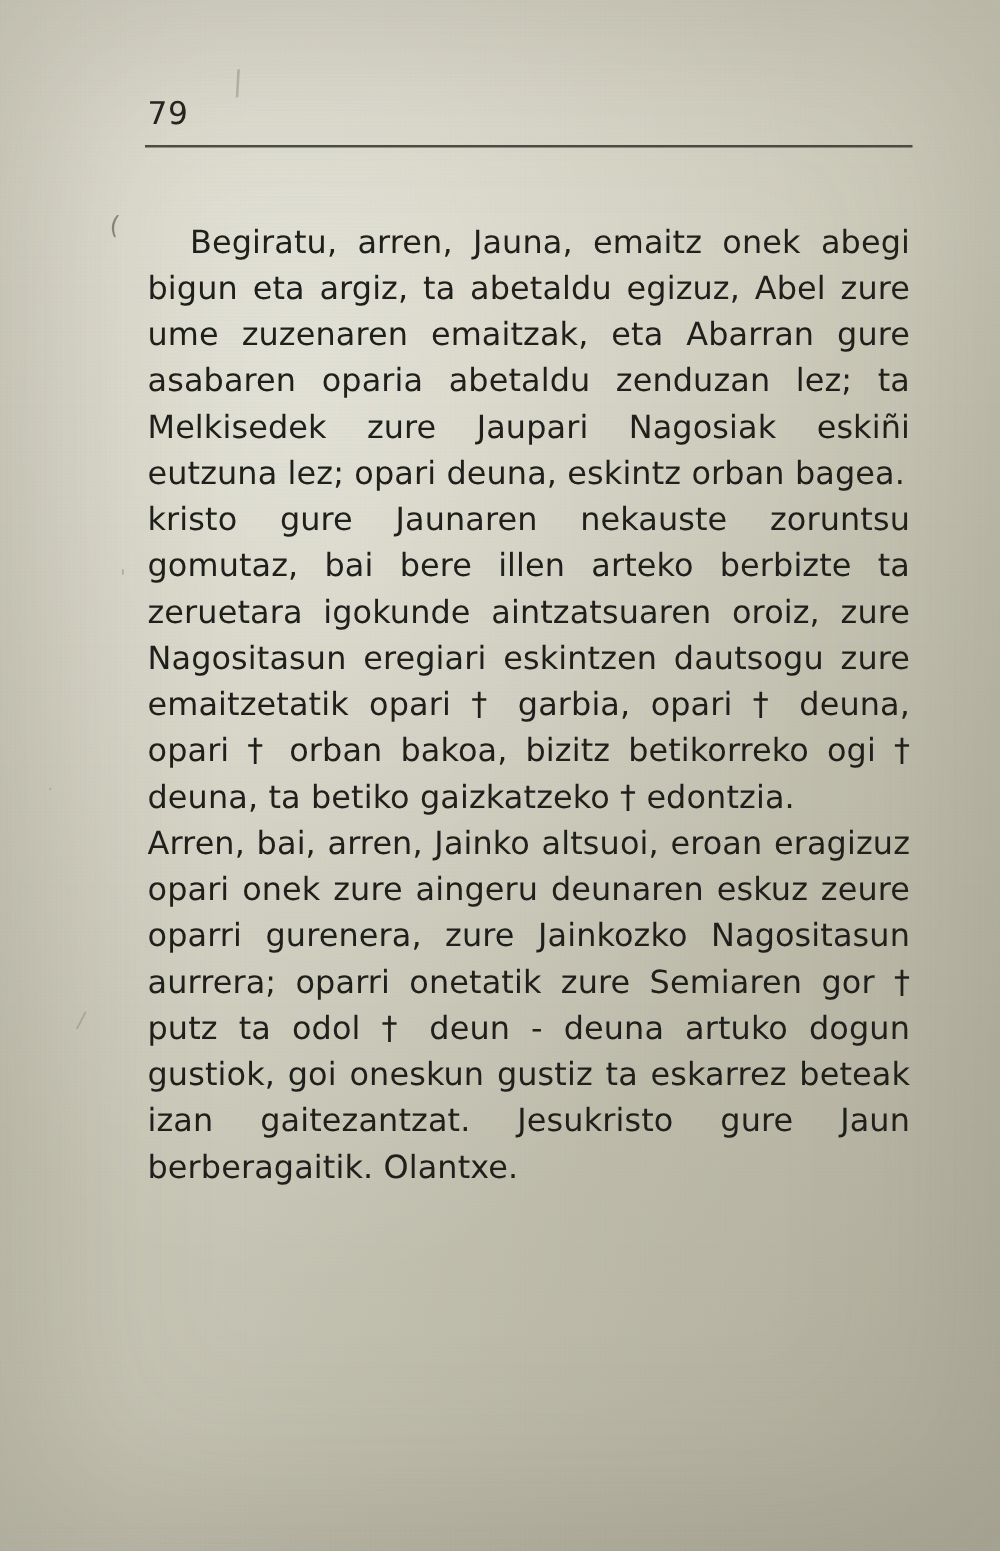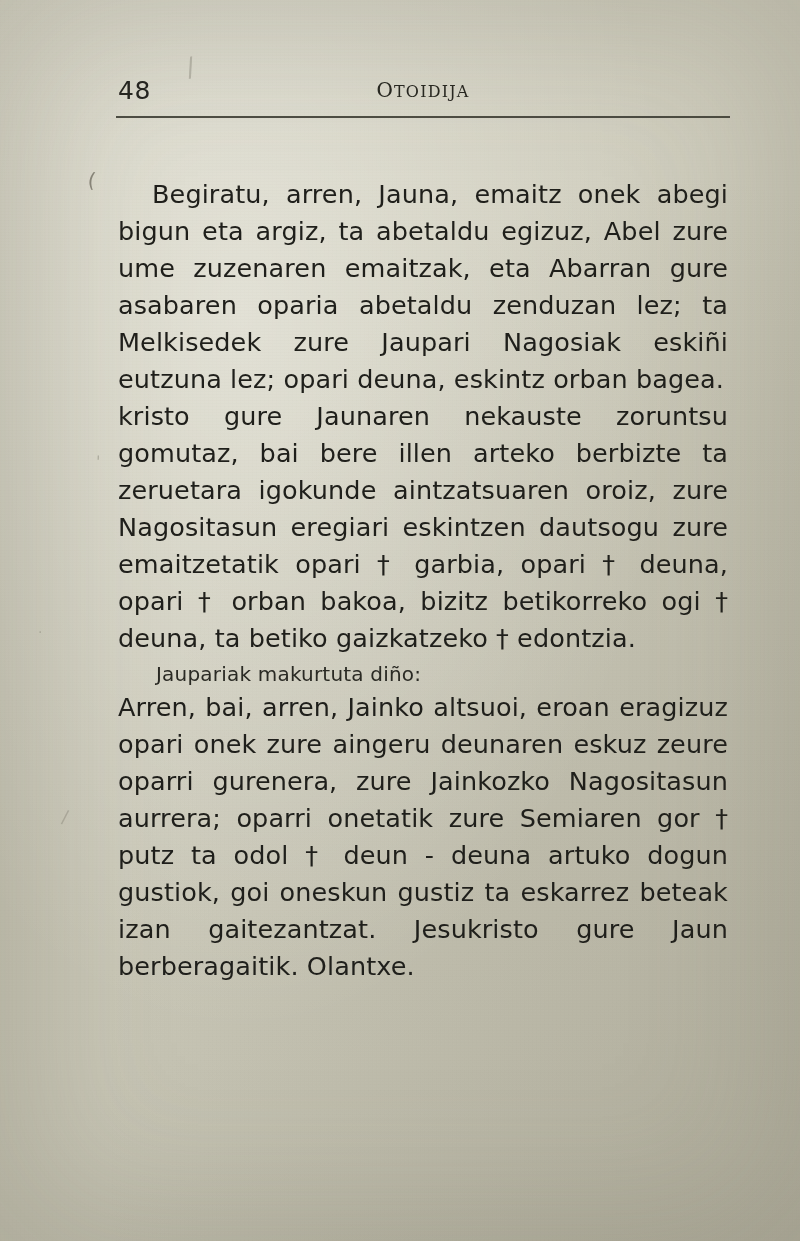--- a/index.html
+++ b/index.html
@@ -120,28 +120,26 @@
 
   <span class="edge-mark mark-b">/</span>
   <span class="edge-mark mark-a">(</span>
   <span class="edge-mark mark-c">'</span>
   <span class="edge-mark mark-e">.</span>
   <span class="edge-mark mark-d">/</span>
 
   <div class="content">
 
     <div class="header-row">
-      <div class="folio">48</div>
-      <div class="running-head"><span>O</span><span class="small-caps">TOIDIJA</span></div>
+      <div class="folio">79</div>
       <div class="rule"></div>
     </div>
 
     <div class="body">
       <p class="para indent">Begiratu, arren, Jauna, emaitz onek abegi bigun eta argiz, ta abetaldu egizuz, Abel zure ume zuzenaren emaitzak, eta Abarran gure asabaren oparia abetaldu zenduzan lez; ta Melkisedek zure Jaupari Nagosiak eskiñi eutzuna lez; opari deuna, eskintz orban bagea.</p>
       <p class="para">kristo gure Jaunaren nekauste zoruntsu gomutaz, bai bere illen arteko berbizte ta zeruetara igokunde aintzatsuaren oroiz, zure Nagositasun eregiari eskintzen dautsogu zure emaitzetatik opari † garbia, opari † deuna, opari † orban bakoa, bizitz betikorreko ogi † deuna, ta betiko gaizkatzeko † edontzia.</p>
-      <div class="rubric">Jaupariak makurtuta diño:</div>
       <p class="para">Arren, bai, arren, Jainko altsuoi, eroan eragizuz opari onek zure aingeru deunaren eskuz zeure oparri gurenera, zure Jainkozko Nagositasun aurrera; oparri onetatik zure Semiaren gor † putz ta odol † deun - deuna artuko dogun gustiok, goi oneskun gustiz ta eskarrez beteak izan gaitezantzat. Jesukristo gure Jaun berberagaitik. Olantxe.</p>
     </div>
 
   </div>
 
   <div class="vignette"></div>
 </div>
 
 </body></html>

